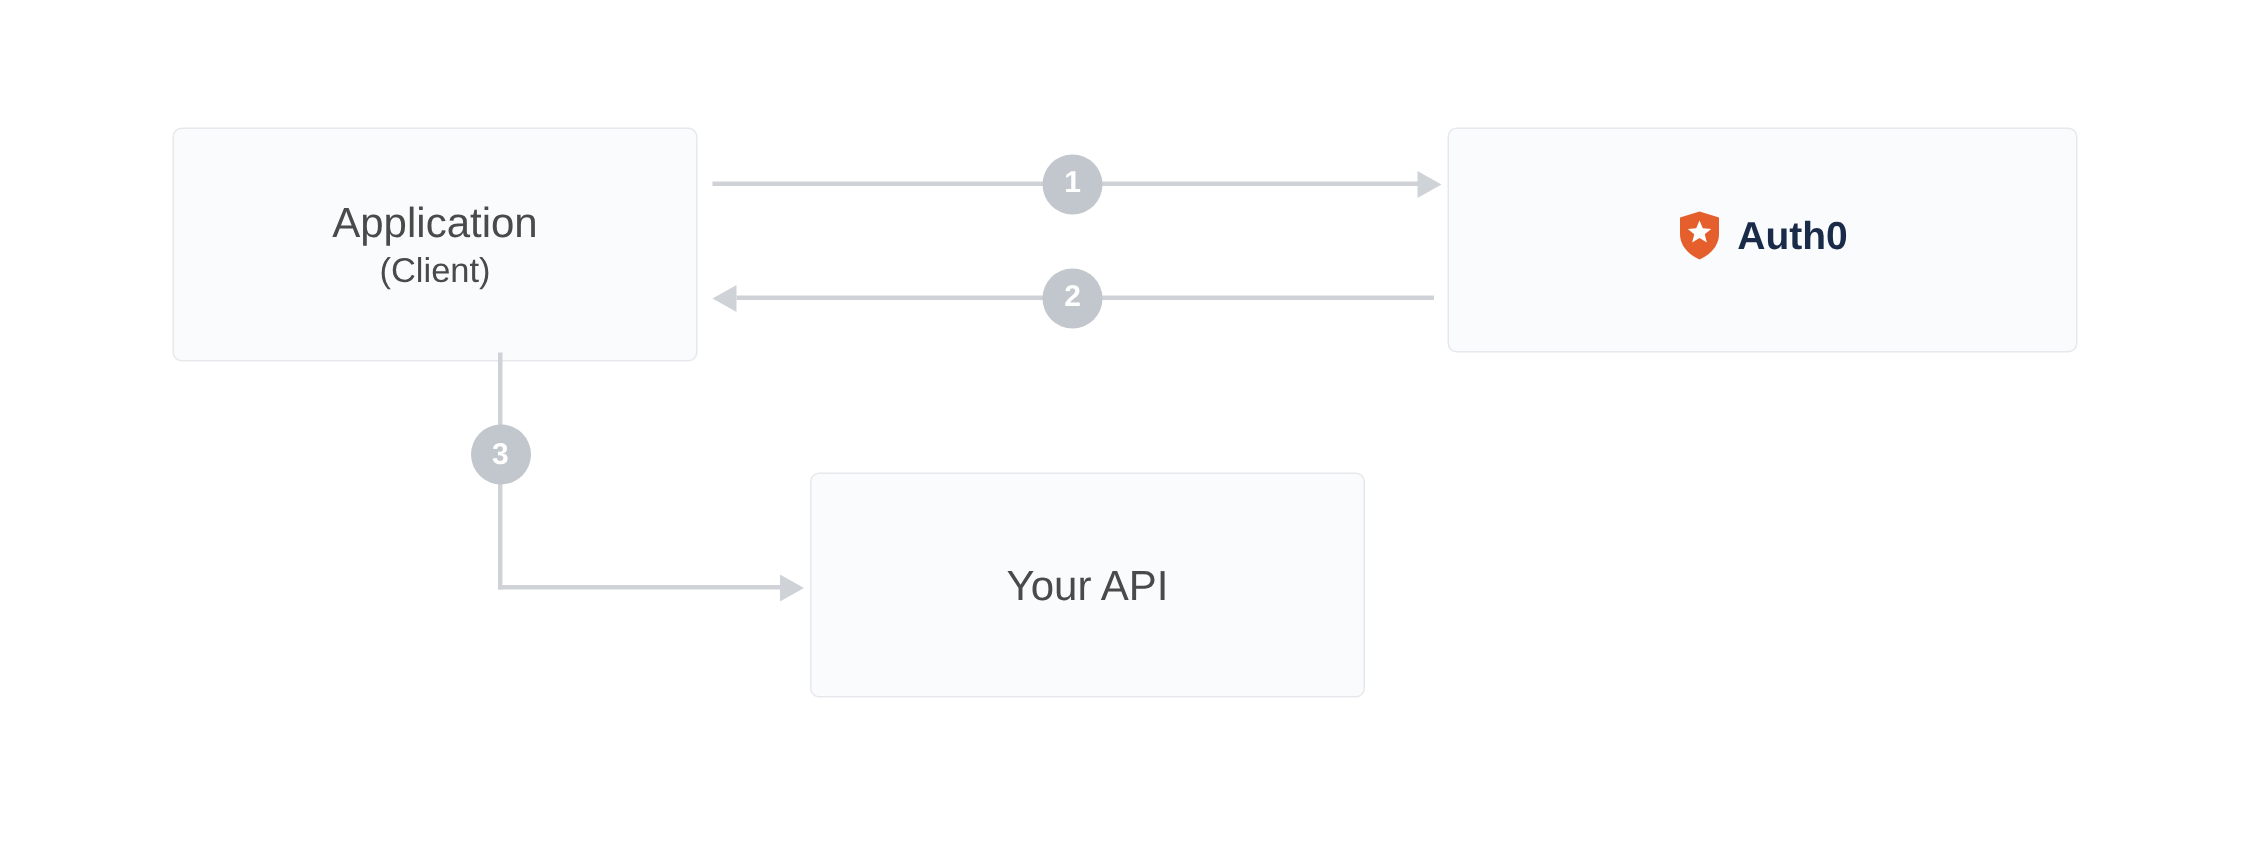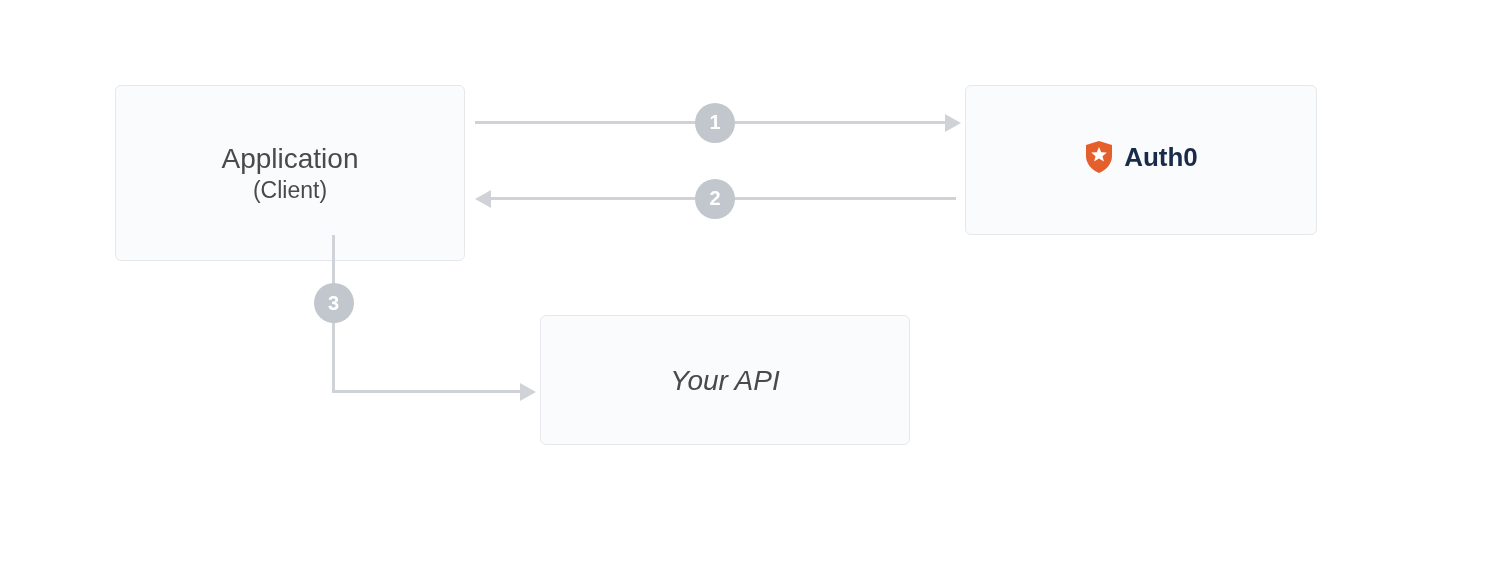--- a/index.html
+++ b/index.html
@@ -83,38 +83,38 @@
     align-items: center;
     justify-content: center;
     box-sizing: border-box;
   }
 </style>
 </head>
 <body>
 
 <div class="canvas">
 
-  <div class="node" style="left:115px; top:85px; width:350px; height:176px;">
+  <div class="node" style="left:115px; top:85px; width:350px; height:156px;">
     <div class="line1">Application</div>
     <div class="line2">(Client)</div>
   </div>
 
-  <div class="node" style="left:965px; top:85px; width:352px; height:150px;">
+  <div class="node" style="left:965px; top:85px; width:420px; height:150px;">
     <div class="brand-row">
       <span class="shield-icon">
         <svg width="30" height="34" viewBox="0 0 30 34">
           <path d="M15 1 L28 5 L28 16 C28 24 22 30 15 33 C8 30 2 24 2 16 L2 5 Z" fill="#e45f2b"></path>
           <path d="M15 7 L17.2 12.2 L22.8 12.6 L18.5 16.2 L19.9 21.6 L15 18.6 L10.1 21.6 L11.5 16.2 L7.2 12.6 L12.8 12.2 Z" fill="#ffffff"></path>
         </svg>
       </span>
       <span class="brand-text">Auth0</span>
     </div>
   </div>
 
-  <div class="node" style="left:540px; top:315px; width:370px; height:130px;font-style:italic;">
+  <div class="node" style="left:540px; top:315px; width:370px; height:150px;">
     <div class="line1">Your API</div>
   </div>
 
   <div class="arrow-line" style="left:475px; top:121px; width:472px;"></div>
   <div class="arrow-head-right" style="left:945px; top:113.5px;"></div>
   <div class="step-badge" style="left:695px; top:102.5px;">
     <span>1</span>
   </div>
 
   <div class="arrow-line" style="left:491px; top:197px; width:465px;"></div>

